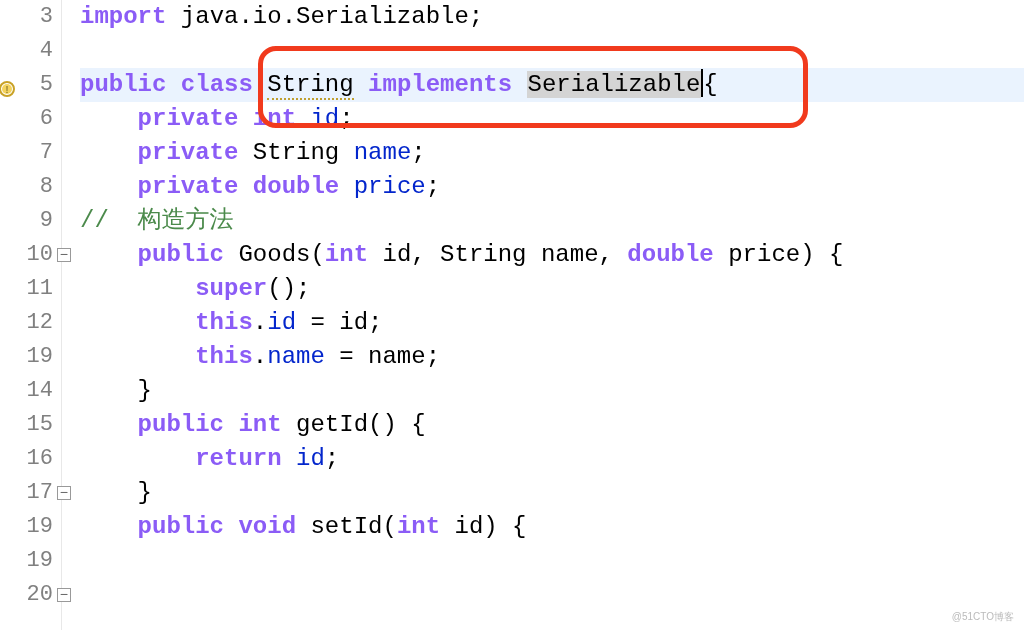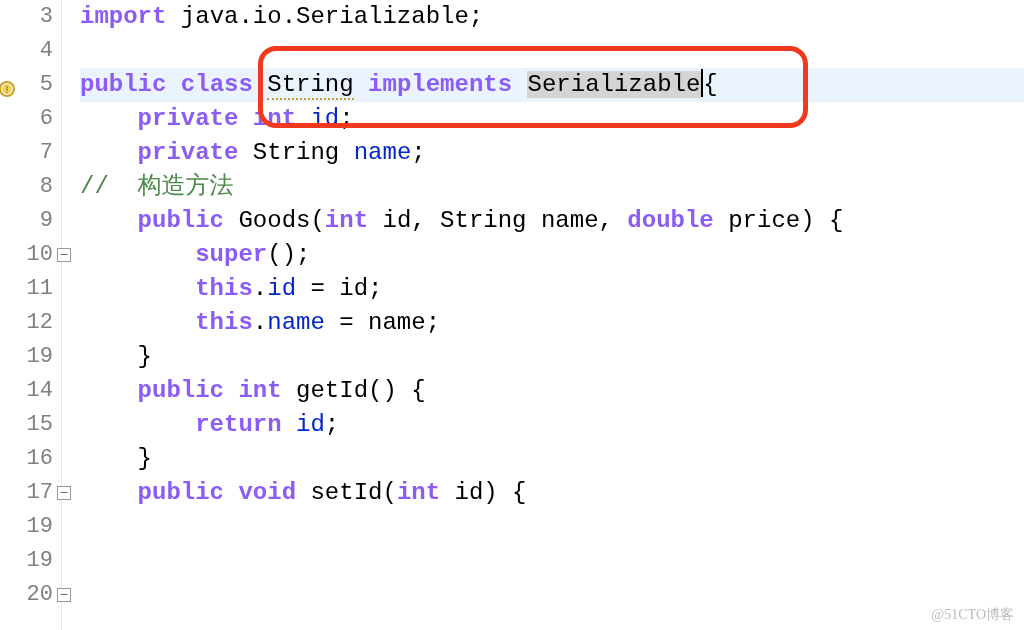--- a/index.html
+++ b/index.html
@@ -96,22 +96,22 @@
     height: 28px;
     background: #000;
     vertical-align: middle;
     margin-top: -4px;
   }
   .watermark {
     position: absolute;
     right: 10px;
     bottom: 6px;
     color: #bbb;
-    font-size: 14px;
-    font-family: Liberation Serif, serif;
+    font-size: 10px;
+    font-family: Liberation Sans, sans-serif;
   }
 </style>
 </head>
 <body>
 
 <div class="editor">
   <div class="gutter" id="gutter-col">
       <div class="line-number">3</div>
       <div class="line-number">4</div>
       <div class="line-number">5<span class="warning-icon"><svg viewBox="0 0 18 18">
@@ -141,20 +141,21 @@
     <div class="code-line"><span class="kw">import</span><span class="text"> java.io.Serializable;</span></div>
 
     <div class="code-line"></div>
 
     <div class="code-line highlighted"><span class="kw">public</span><span> </span><span class="kw">class</span><span> </span><span class="cls underlined">String</span><span> </span><span class="kw">implements</span><span> </span><span class="cls double-click-hl">Serializable</span><span class="cursor"></span><span class="text">{</span></div>
 
     <div class="code-line"><span>    </span><span class="kw">private</span><span> </span><span class="kw">int</span><span> </span><span class="field">id</span><span class="text">;</span></div>
 
     <div class="code-line"><span>    </span><span class="kw">private</span><span> </span><span class="cls">String</span><span> </span><span class="field">name</span><span class="text">;</span></div>
 
+    <div class="code-line"><span>    </span><span class="kw">private</span><span> </span><span class="kw">double</span><span> </span><span class="field">price</span><span class="text">;</span></div>
 
     <div class="code-line"><span class="comment">//  构造方法</span></div>
 
     <div class="code-line"><span>    </span><span class="kw">public</span><span> </span><span class="cls">Goods(</span><span class="kw">int</span><span class="text"> id</span><span class="text">, </span><span class="cls">String</span><span class="text"> name</span><span class="text">, </span><span class="kw">double</span><span class="text"> price</span><span class="text">) {</span></div>
 
     <div class="code-line"><span>        </span><span class="kw">super</span><span class="text">();</span></div>
 
     <div class="code-line"><span>        </span><span class="kw">this</span><span class="text">.</span><span class="field">id</span><span class="text"> = id;</span></div>
 
     <div class="code-line"><span>        </span><span class="kw">this</span><span class="text">.</span><span class="field">name</span><span class="text"> = name;</span></div>

